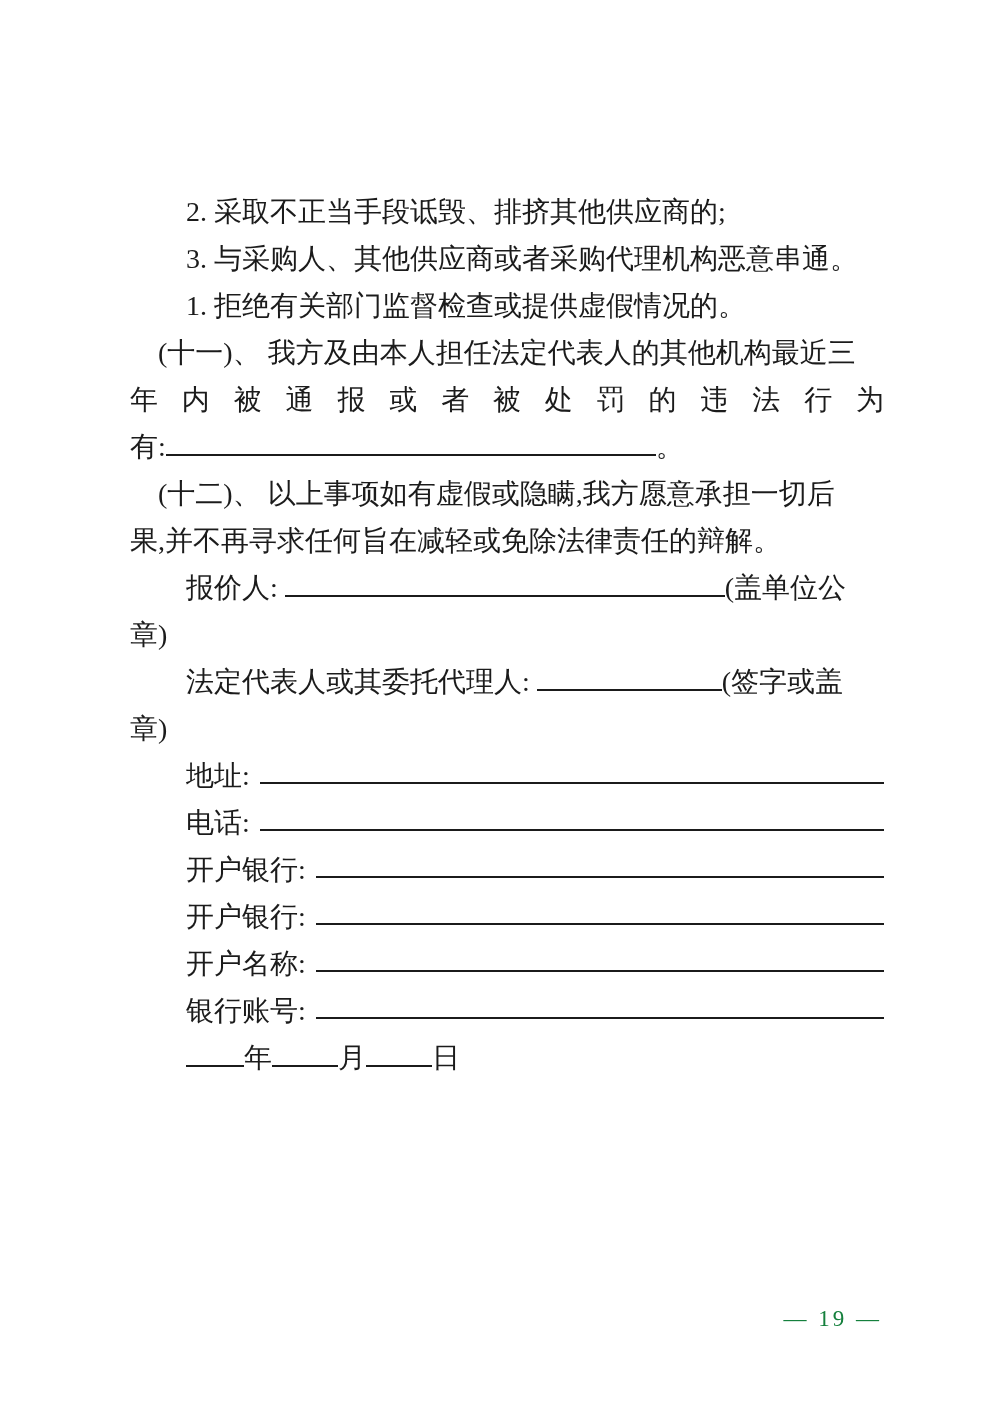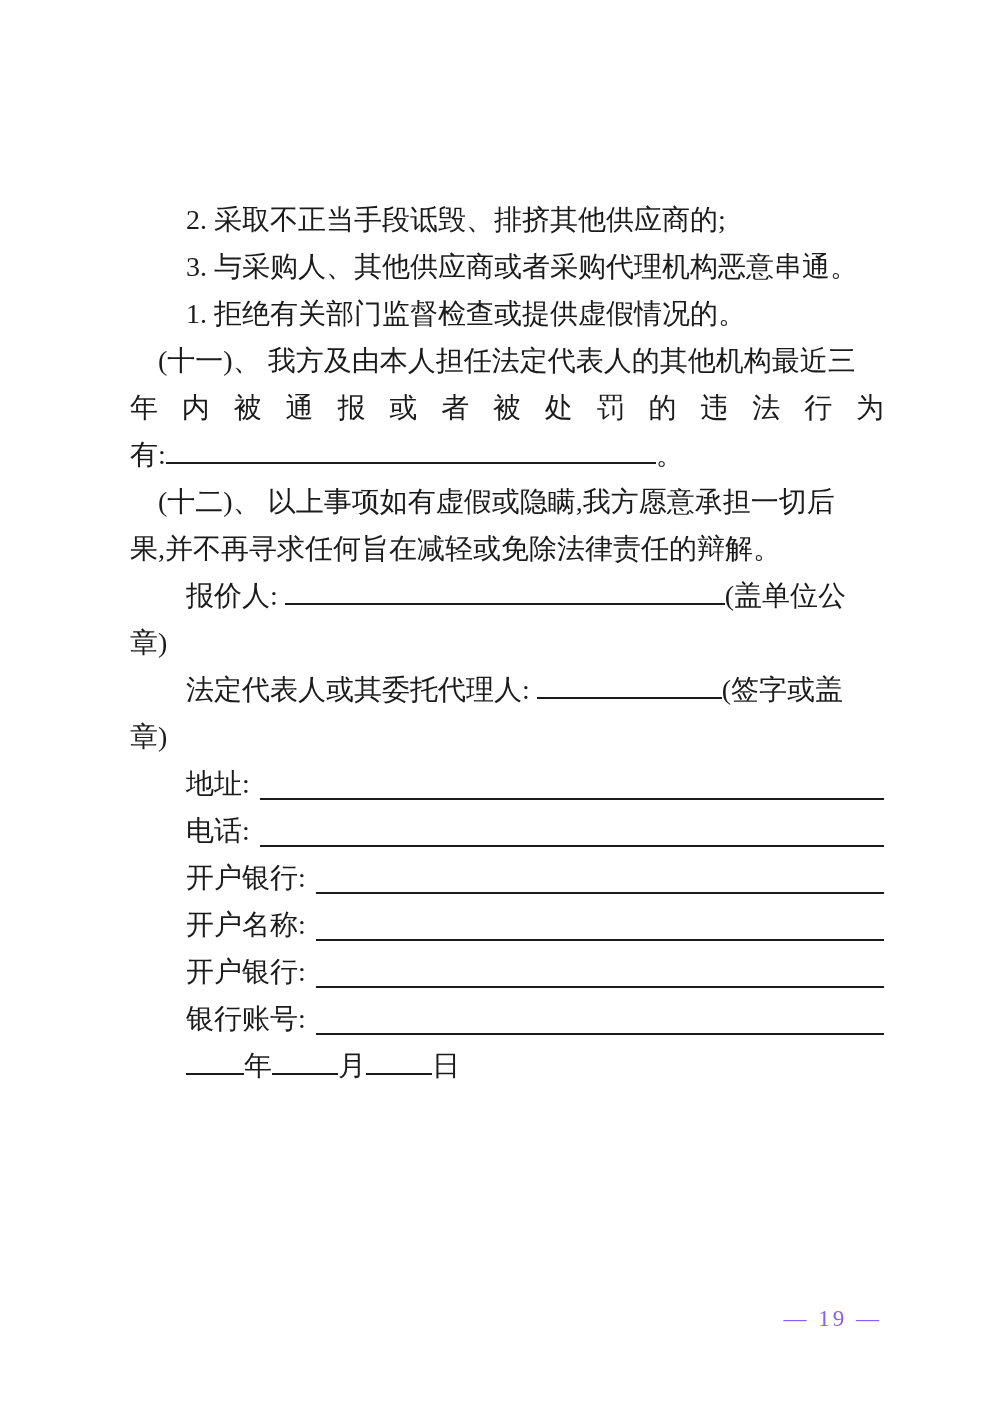--- a/index.html
+++ b/index.html
@@ -17,21 +17,21 @@
   .page {
     position: relative;
     width: 1000px;
     height: 1414px;
     background: #ffffff;
     overflow: hidden;
   }
   .content {
     position: absolute;
     left: 130px;
-    top: 196px;
+    top: 188px;
     width: 754px;
     font-size: 28px;
     line-height: 47px;
   }
   .ln {
     margin: 0;
     padding: 0;
     height: 47px;
     white-space: nowrap;
   }
@@ -48,31 +48,31 @@
     height: 30px;
     border-bottom: 2px solid #1b1b1b;
   }
   .w490 { width: 490px; }
   .w440 { width: 440px; }
   .w185 { width: 185px; }
   .w58  { width: 58px; }
   .w66  { width: 66px; }
   .row {
     display: flex;
-    align-items: center;
+    align-items: flex-start;
   }
   .row .lbl { flex: 0 0 auto; }
   .row .blank { flex: 1 1 auto; margin-left: 10px; }
   .pagenum {
     position: absolute;
     top: 1306px;
     right: 118px;
     font-size: 23px;
     letter-spacing: 3px;
-    color: #8b5cf6;
+    color: #15803d;
   }
 </style>
 </head>
 <body>
 
 <div class="page">
   <div class="content">
 
     <p class="ln indent2">2. 采取不正当手段诋毁、排挤其他供应商的;</p>
     <p class="ln indent2">3. 与采购人、其他供应商或者采购代理机构恶意串通。</p>
@@ -103,25 +103,25 @@
     </p>
     <p class="ln indent2 row">
       <span class="lbl">电话:</span>
         <span class="blank"></span>
     </p>
     <p class="ln indent2 row">
       <span class="lbl">开户银行:</span>
         <span class="blank"></span>
     </p>
     <p class="ln indent2 row">
-      <span class="lbl">开户名称:</span>
+      <span class="lbl">开户银行:</span>
         <span class="blank"></span>
     </p>
     <p class="ln indent2 row">
-      <span class="lbl">开户银行:</span>
+      <span class="lbl">开户名称:</span>
         <span class="blank"></span>
     </p>
     <p class="ln indent2 row">
       <span class="lbl">银行账号:</span>
         <span class="blank"></span>
     </p>
 
     <p class="ln indent2">
       <span class="blank w58"></span><span>年</span><span class="blank w66"></span><span>月</span><span class="blank w66"></span><span>日</span>
     </p>

